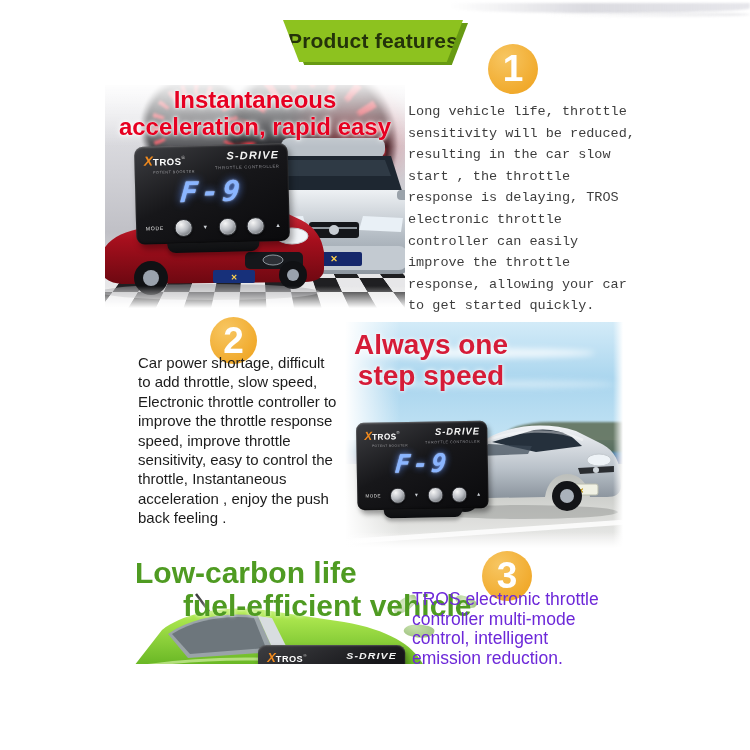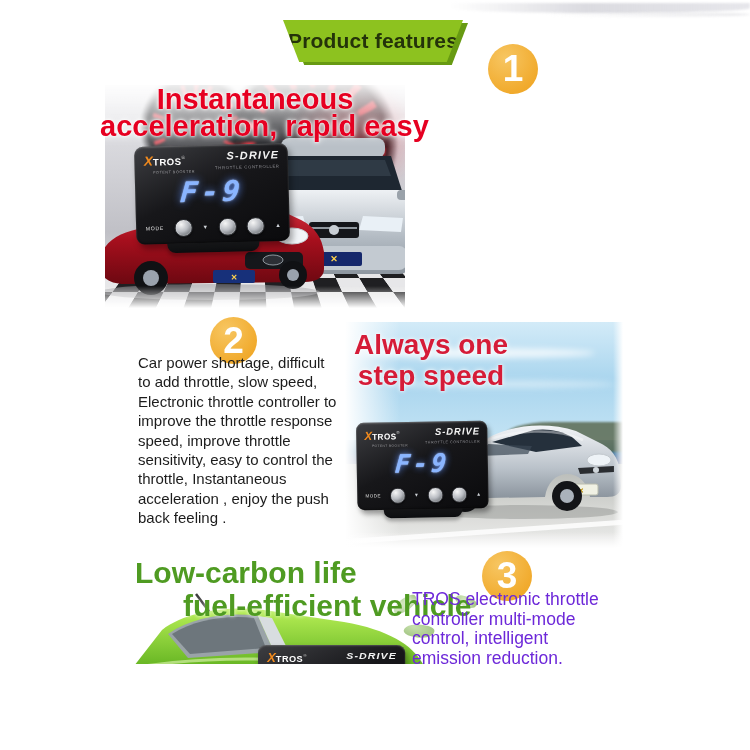--- a/index.html
+++ b/index.html
@@ -24,21 +24,21 @@
   
   .num-circle{position:absolute;width:50px;height:50px;border-radius:50%;
     background:radial-gradient(circle at 35% 28%,#f7c662,#f1ab2e 70%,#eda21f);
     color:#fff;font-size:37px;font-weight:bold;display:flex;align-items:center;justify-content:center;}
   .c1{left:488px;top:44px;}
   .c2{left:210px;top:317px;width:47px;height:47px;}
   .c3{left:482px;top:551px;}
 
   
   .h-red1{position:absolute;left:100px;top:86px;width:310px;text-align:center;color:#e60021;
-    font-weight:bold;font-size:29px;line-height:27px;z-index:6;
+    font-weight:bold;font-size:24px;line-height:27px;z-index:6;
     text-shadow:0 0 6px #fff,0 0 3px #fff,0 0 1px #fff;}
   .h-red1 div{white-space:nowrap;}
   .h-red2{position:absolute;left:345px;top:329px;width:172px;text-align:center;color:#d51c38;
     font-weight:bold;font-size:28px;line-height:31px;z-index:6;
     text-shadow:0 0 5px rgba(255,255,255,.95),0 0 2px rgba(255,255,255,.9);}
   .h-red2 div{white-space:nowrap;}
   .h-green{position:absolute;left:135px;top:556px;color:#4f9b22;font-weight:bold;
     font-size:30px;line-height:33px;z-index:6;text-shadow:0 0 4px rgba(255,255,255,.9);}
   .h-green div{white-space:nowrap;}
   .h-green .indent{margin-left:48px;}
@@ -226,20 +226,30 @@
 
   <div class="h-red1">
     <div>Instantaneous</div>
     <div>acceleration, rapid easy</div>
   </div>
 
   <div class="num-circle c1">
     <span>1</span>
   </div>
 
+  <div class="para para1">Long vehicle life, throttle
+sensitivity will be reduced,
+resulting in the car slow
+start , the throttle
+response is delaying, TROS
+electronic throttle
+controller can easily
+improve the throttle
+response, allowing your car
+to get started quickly.</div>
 
   <div class="img2">
     <div class="cloud cl1"></div>
     <div class="cloud cl2"></div>
     <div class="sea"></div>
     <div class="headland"></div>
     <div class="road"></div>
     <div class="road-line"></div>
 
     <svg class="car-silver-side" viewBox="0 0 205 118">

